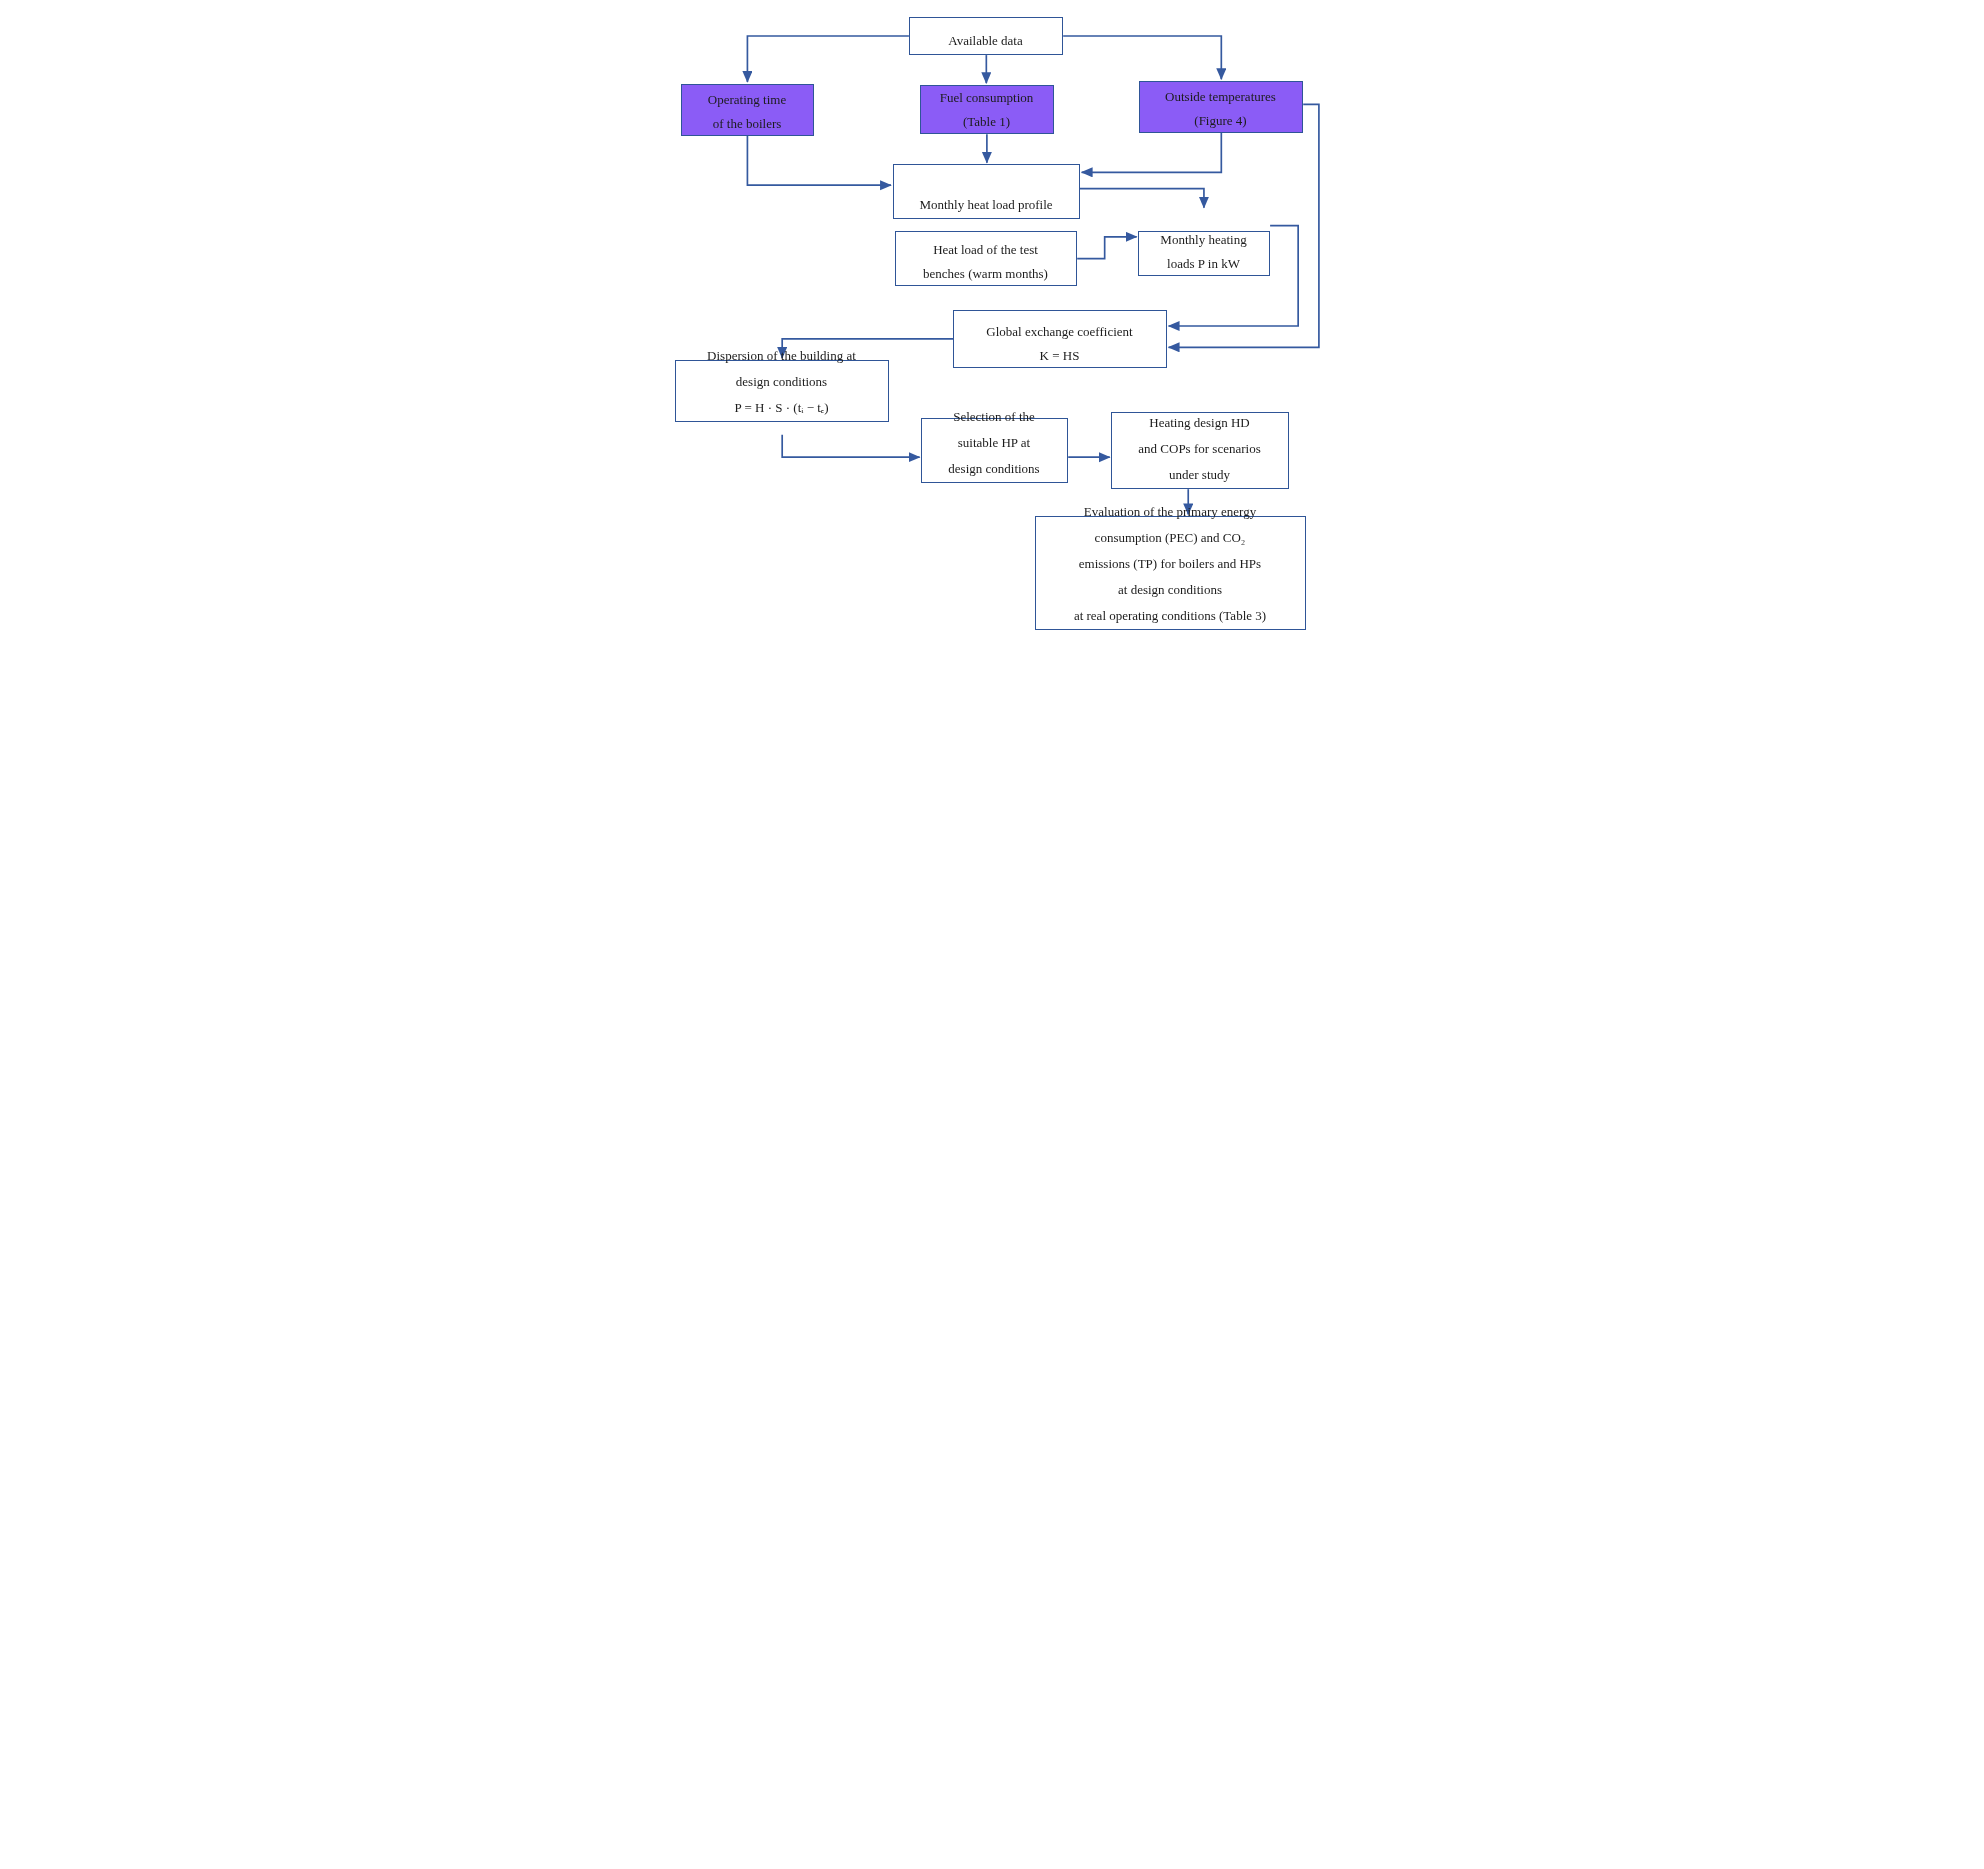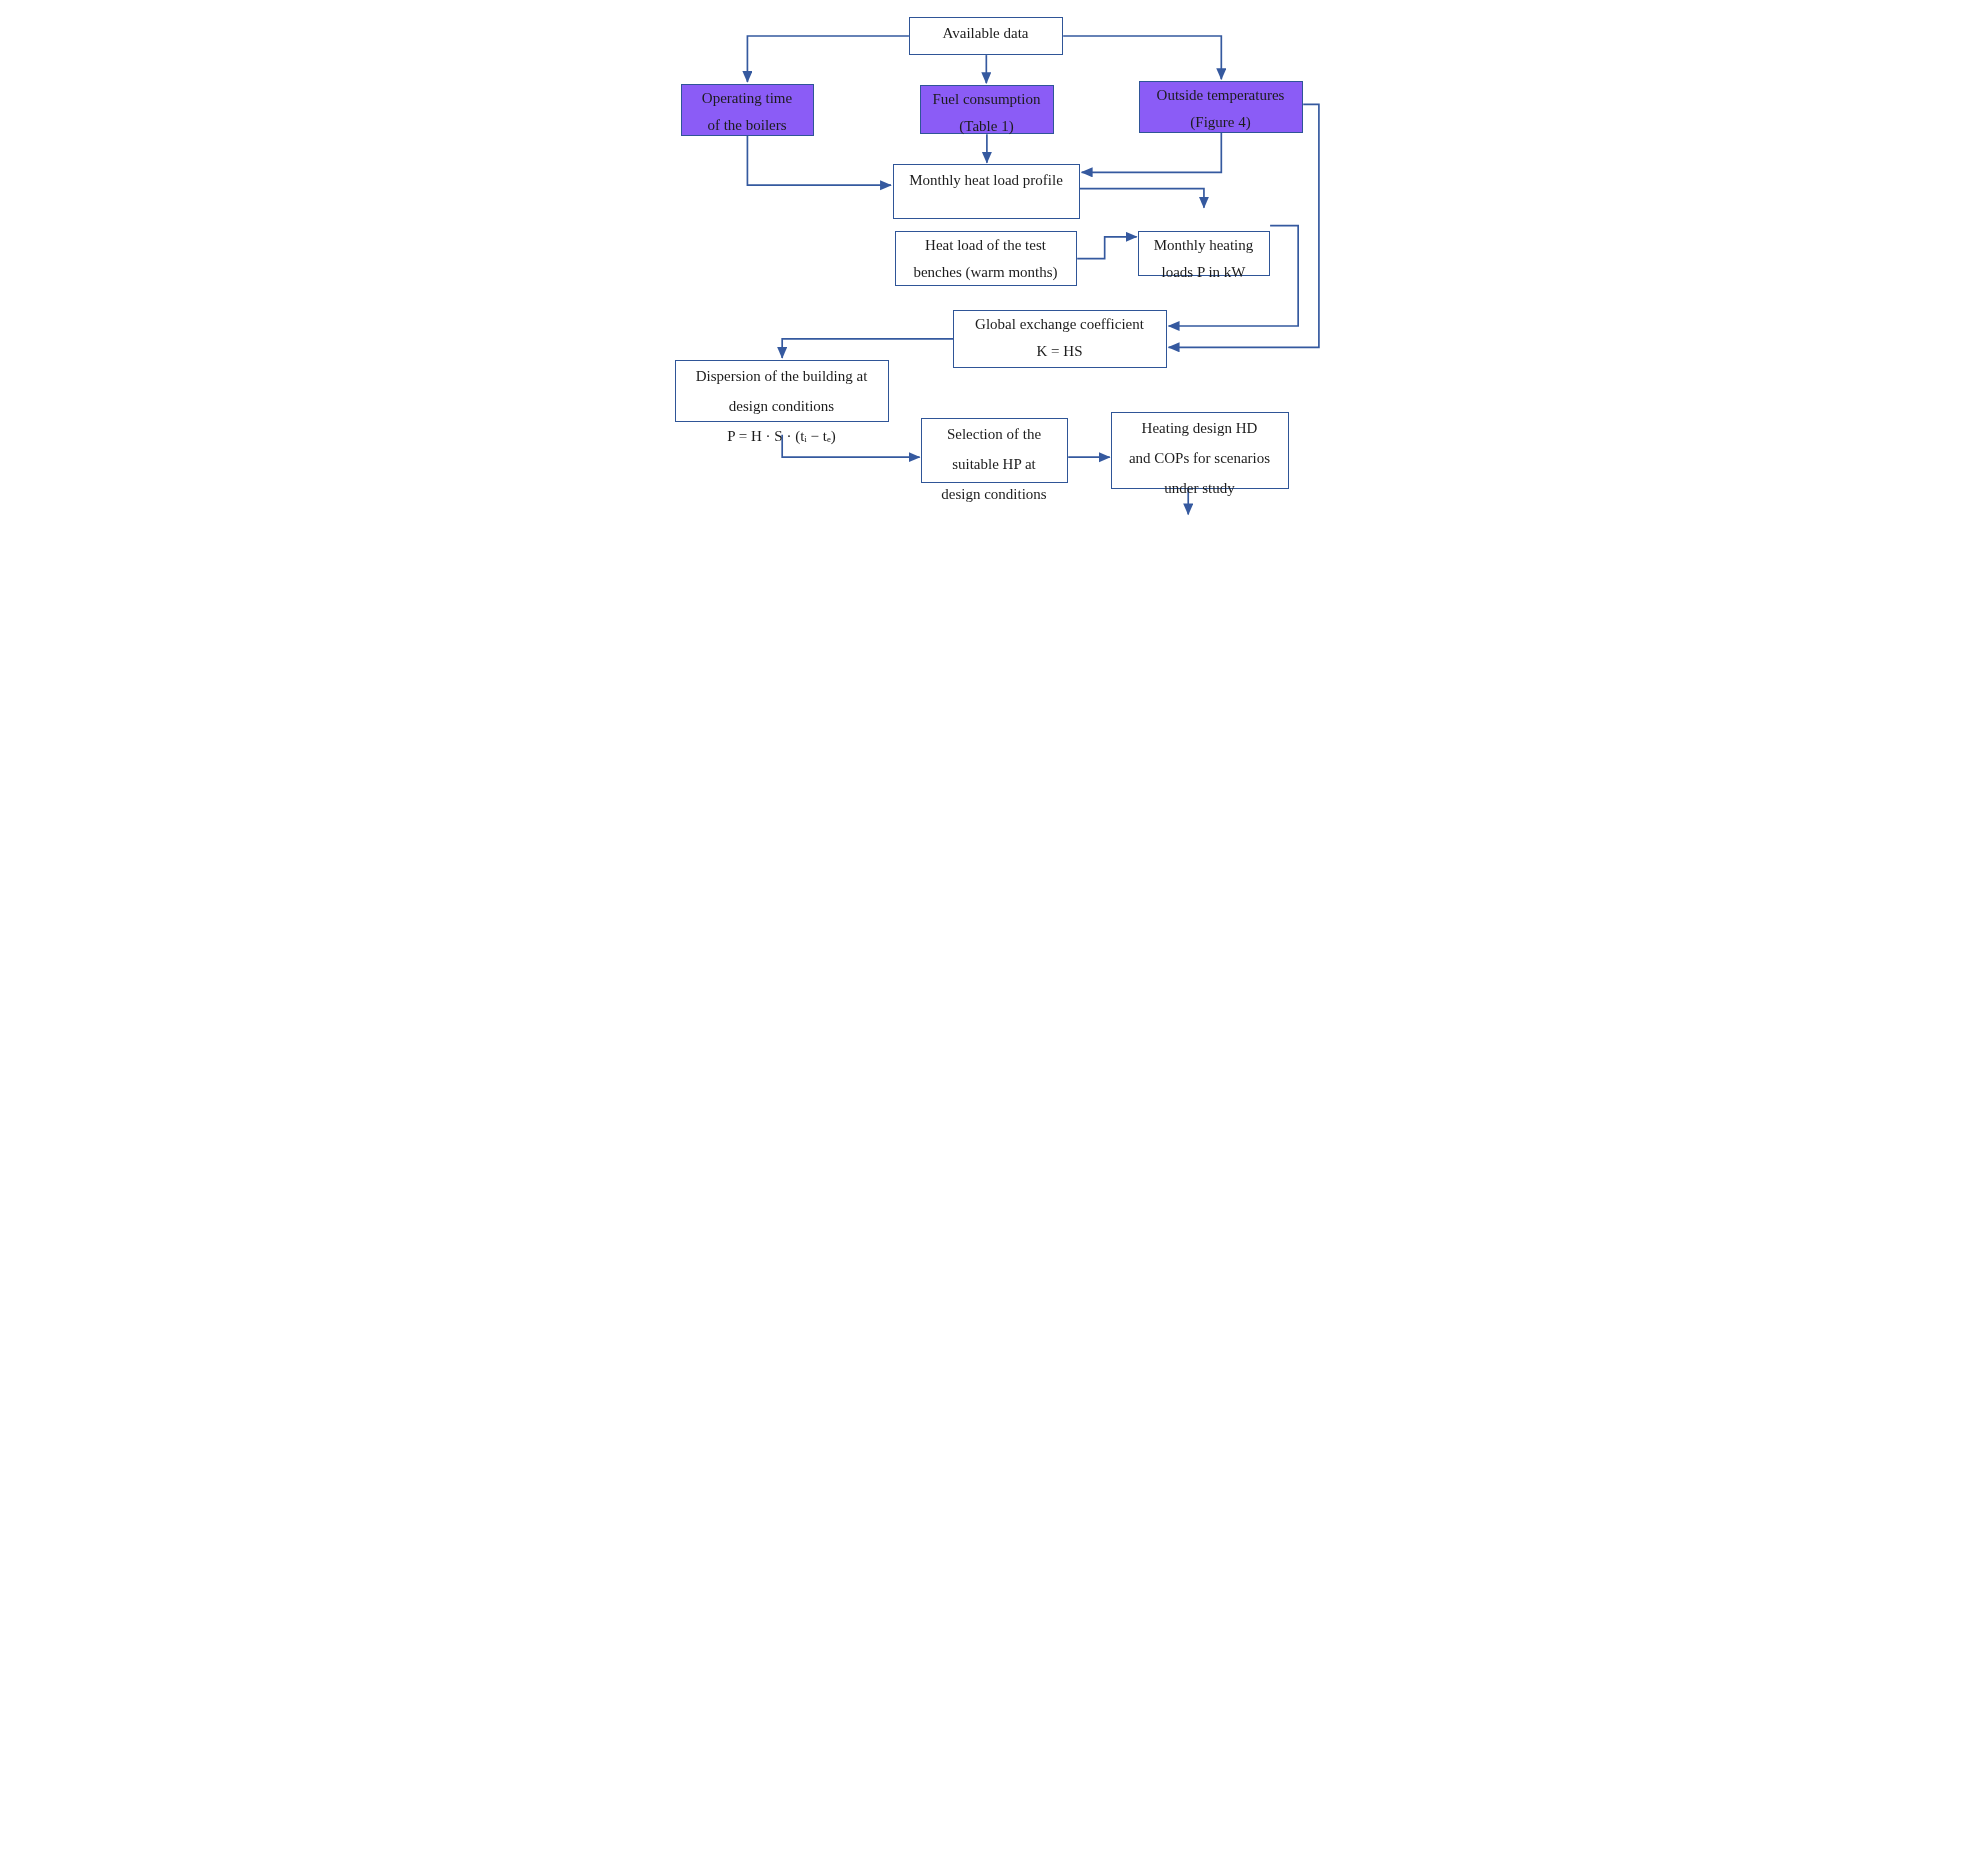--- a/index.html
+++ b/index.html
@@ -28,23 +28,23 @@
     stroke-width: 3;
   }
   .box {
     position: absolute;
     box-sizing: border-box;
     border: 1.7px solid #2f5597;
     background: #ffffff;
     display: flex;
     flex-direction: column;
     align-items: center;
-    justify-content: flex-start;
+    justify-content: flex-end;
     text-align: center;
-    font-size: 15px;
+    font-size: 13px;
     line-height: 2.0;
   }
   .box.hl { background: #8b5cf6; }
   .box.lh-tight { line-height: 1.8; }
   .box .ln { white-space: nowrap; }
 </style>
 </head>
 <body>
 
 <div class="stage">
@@ -120,15 +120,22 @@
     <div class="ln">suitable HP at</div>
     <div class="ln">design conditions</div>
   </div>
 
   <div class="box" style="left:455px; top:412px; width:178px; height:77px;">
     <div class="ln">Heating design HD</div>
     <div class="ln">and COPs for scenarios</div>
     <div class="ln">under study</div>
   </div>
 
+  <div class="box" style="left:379px; top:516px; width:271px; height:114px;">
+    <div class="ln">Evaluation of the primary energy</div>
+    <div class="ln">consumption (PEC) and CO₂</div>
+    <div class="ln">emissions (TP) for boilers and HPs</div>
+    <div class="ln">at design conditions</div>
+    <div class="ln">at real operating conditions (Table 3)</div>
+  </div>
 
 </div>
 
 
 </body></html>

